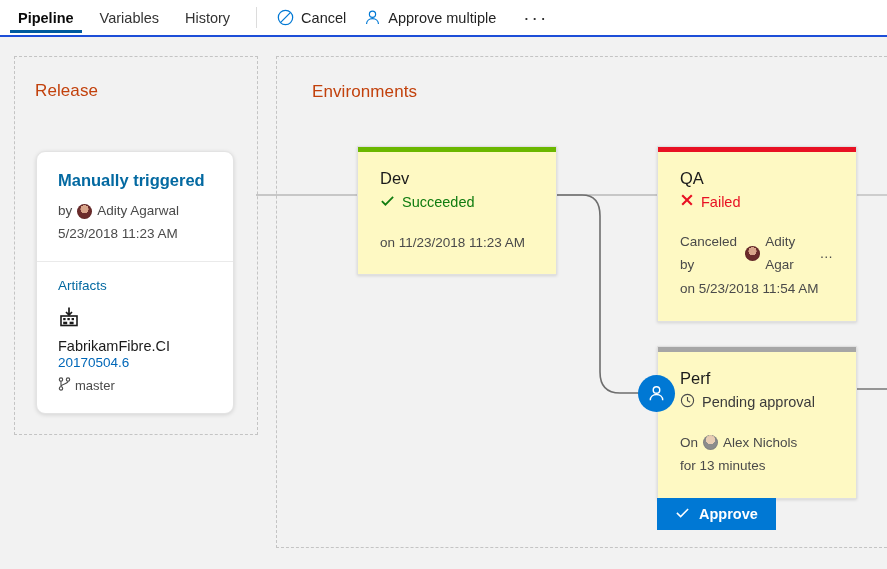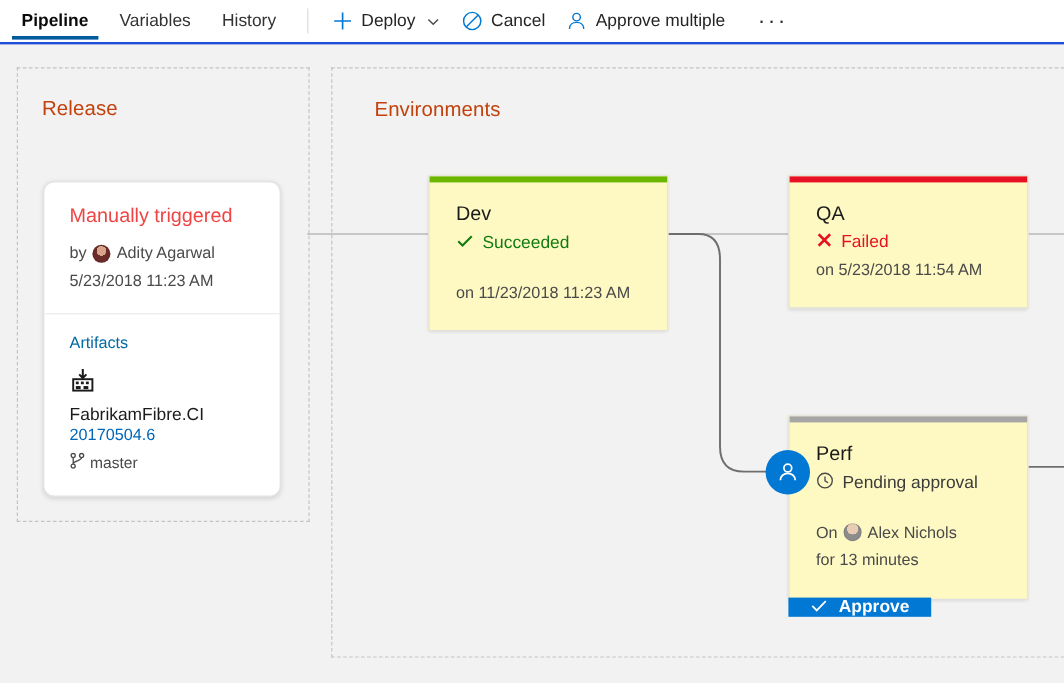--- a/index.html
+++ b/index.html
@@ -135,23 +135,24 @@
     width: 198px;
     background: #ffffff;
     border: 1px solid #e3e3e3;
     border-radius: 9px;
     box-shadow: 0 1px 4px rgba(0,0,0,.13);
     box-sizing: border-box;
   }
   .rc-top { padding: 19px 21px 15px 21px; }
   .rc-title {
     font-size: 16.5px;
-    color: #ef4444;
+    color: #0369a1;
     margin-bottom: 11px;
     line-height: 1.1;
+    font-weight: bold;
   }
   .rc-line {
     font-size: 13.5px;
     color: #4a4a4a;
     display: flex;
     align-items: center;
     gap: 5px;
     line-height: 1.7;
   }
   .rc-divider { height: 1px; background: #eaeaea; }
@@ -245,21 +246,21 @@
     display: flex;
     align-items: center;
     justify-content: center;
     z-index: 5;
   }
 
   
   .approve-btn {
     position: absolute;
     left: 657px; top: 498px;
-    height: 16px;
+    height: 32px;
     background: #0078d4;
     color: #ffffff;
     border: none;
     display: flex;
     align-items: center;
     gap: 9px;
     padding: 0 18px;
     font-size: 14.5px;
     font-family: "Liberation Sans", sans-serif;
     font-weight: bold;
@@ -276,33 +277,20 @@
   </div>
   <div class="tab">
     <span>Variables</span>
   </div>
   <div class="tab">
     <span>History</span>
   </div>
 
   <div class="tb-sep"></div>
 
-  <div class="tb-btn">
-    <span class="tb-icon">
-      <svg width="17" height="17" viewBox="0 0 17 17">
-          <path d="M8.5 1.5v14M1.5 8.5h14" stroke="#0078d4" stroke-width="1.4" fill="none"></path>
-        </svg>
-    </span>
-    <span>Deploy</span>
-    <span class="chev">
-      <svg width="12" height="12" viewBox="0 0 12 12">
-          <path d="M2 4.2L6 8.2l4-4" stroke="#4a4a4a" stroke-width="1.2" fill="none"></path>
-        </svg>
-    </span>
-  </div>
 
   <div class="tb-btn">
     <span class="tb-icon">
       <svg width="17" height="17" viewBox="0 0 18 18">
         <circle cx="9" cy="9" r="7.6" stroke="#0078d4" stroke-width="1.3" fill="none"></circle>
         <path d="M3.9 14.1L14.1 3.9" stroke="#0078d4" stroke-width="1.3"></path>
       </svg>
     </span>
     <span>Cancel</span>
   </div>
@@ -400,20 +388,26 @@
   <div class="env-body">
     <div class="env-name">QA</div>
     <div class="env-status" style="color:#e81123">
       <span>
         <svg width="14" height="14" viewBox="0 0 14 14">
             <path d="M2.2 2.2l9.6 9.6M11.8 2.2l-9.6 9.6" stroke="#e81123" stroke-width="2.1"></path>
           </svg>
       </span>
       <span>Failed</span>
     </div>
+    <div class="env-meta first">
+      <span>Canceled by</span>
+      <span class="avatar"></span>
+      <span>Adity Agar</span>
+      <span class="trunc">…</span>
+    </div>
     <div class="env-meta">on 5/23/2018 11:54 AM</div>
   </div>
 </div>
 
 <div class="env-card" id="card-perf">
   <div class="env-bar" style="background:#a6a6a6"></div>
   <div class="env-body">
     <div class="env-name">Perf</div>
     <div class="env-status" style="color:#3b3b3b">
       <span>

